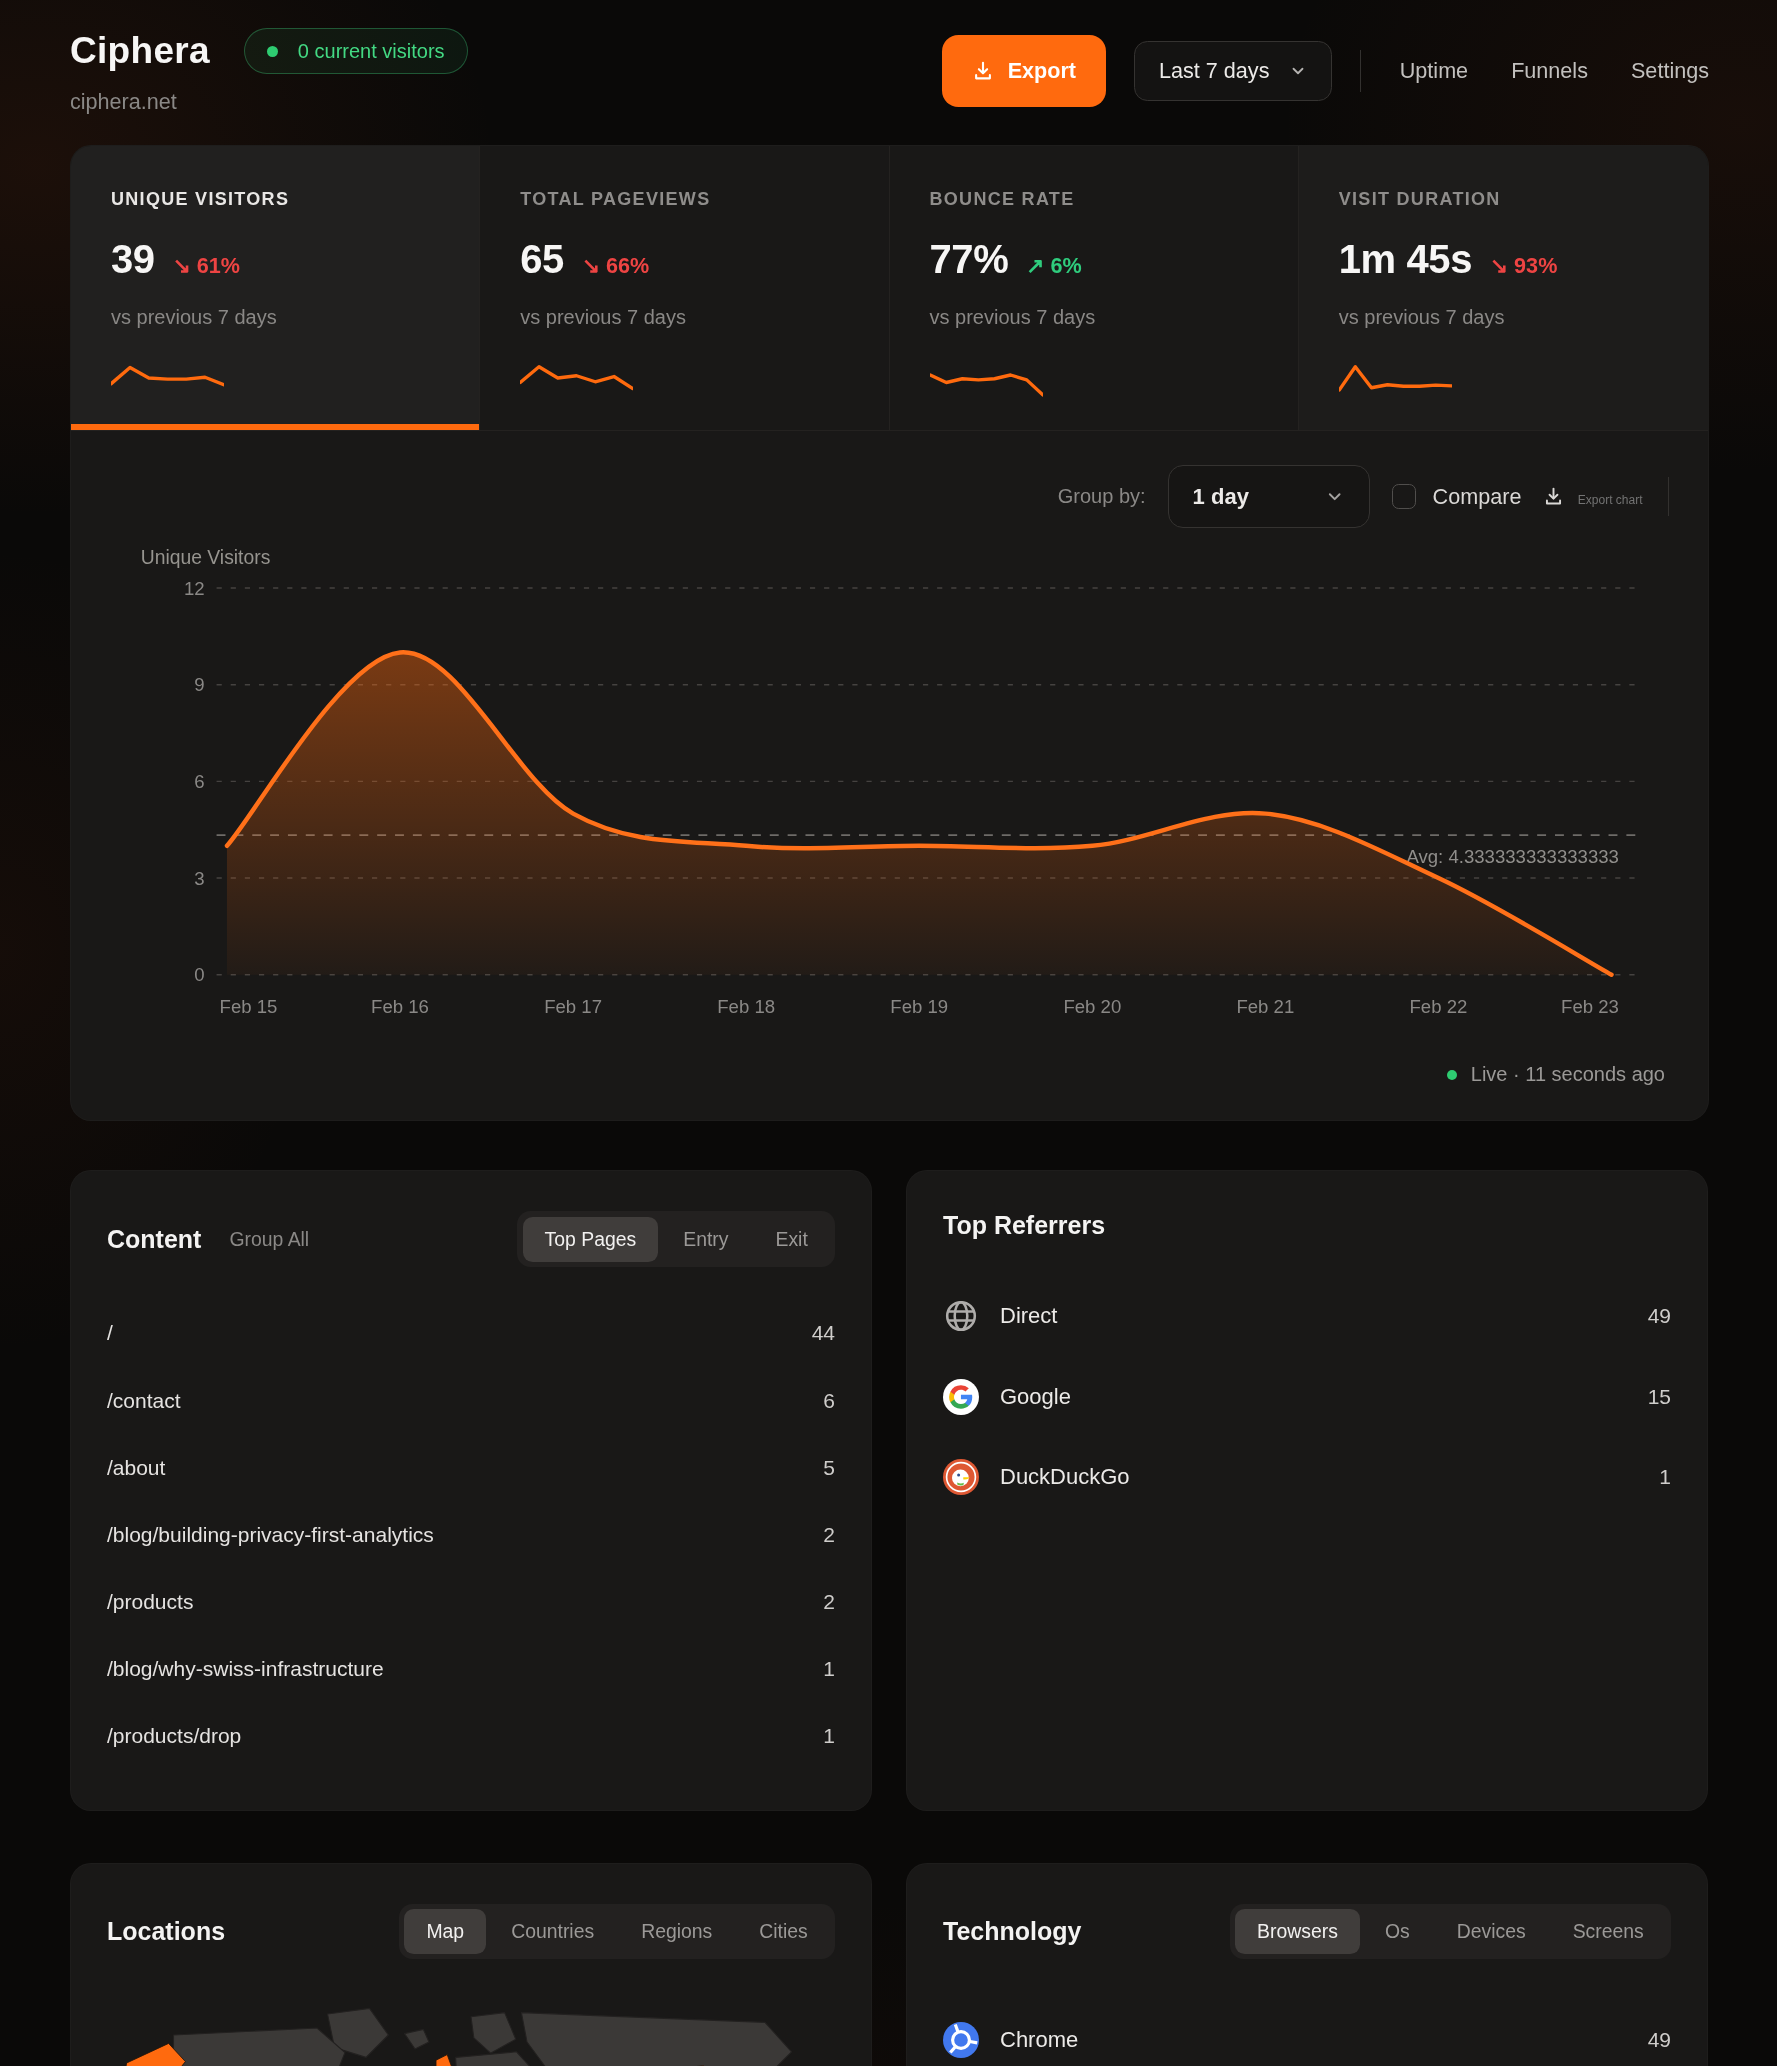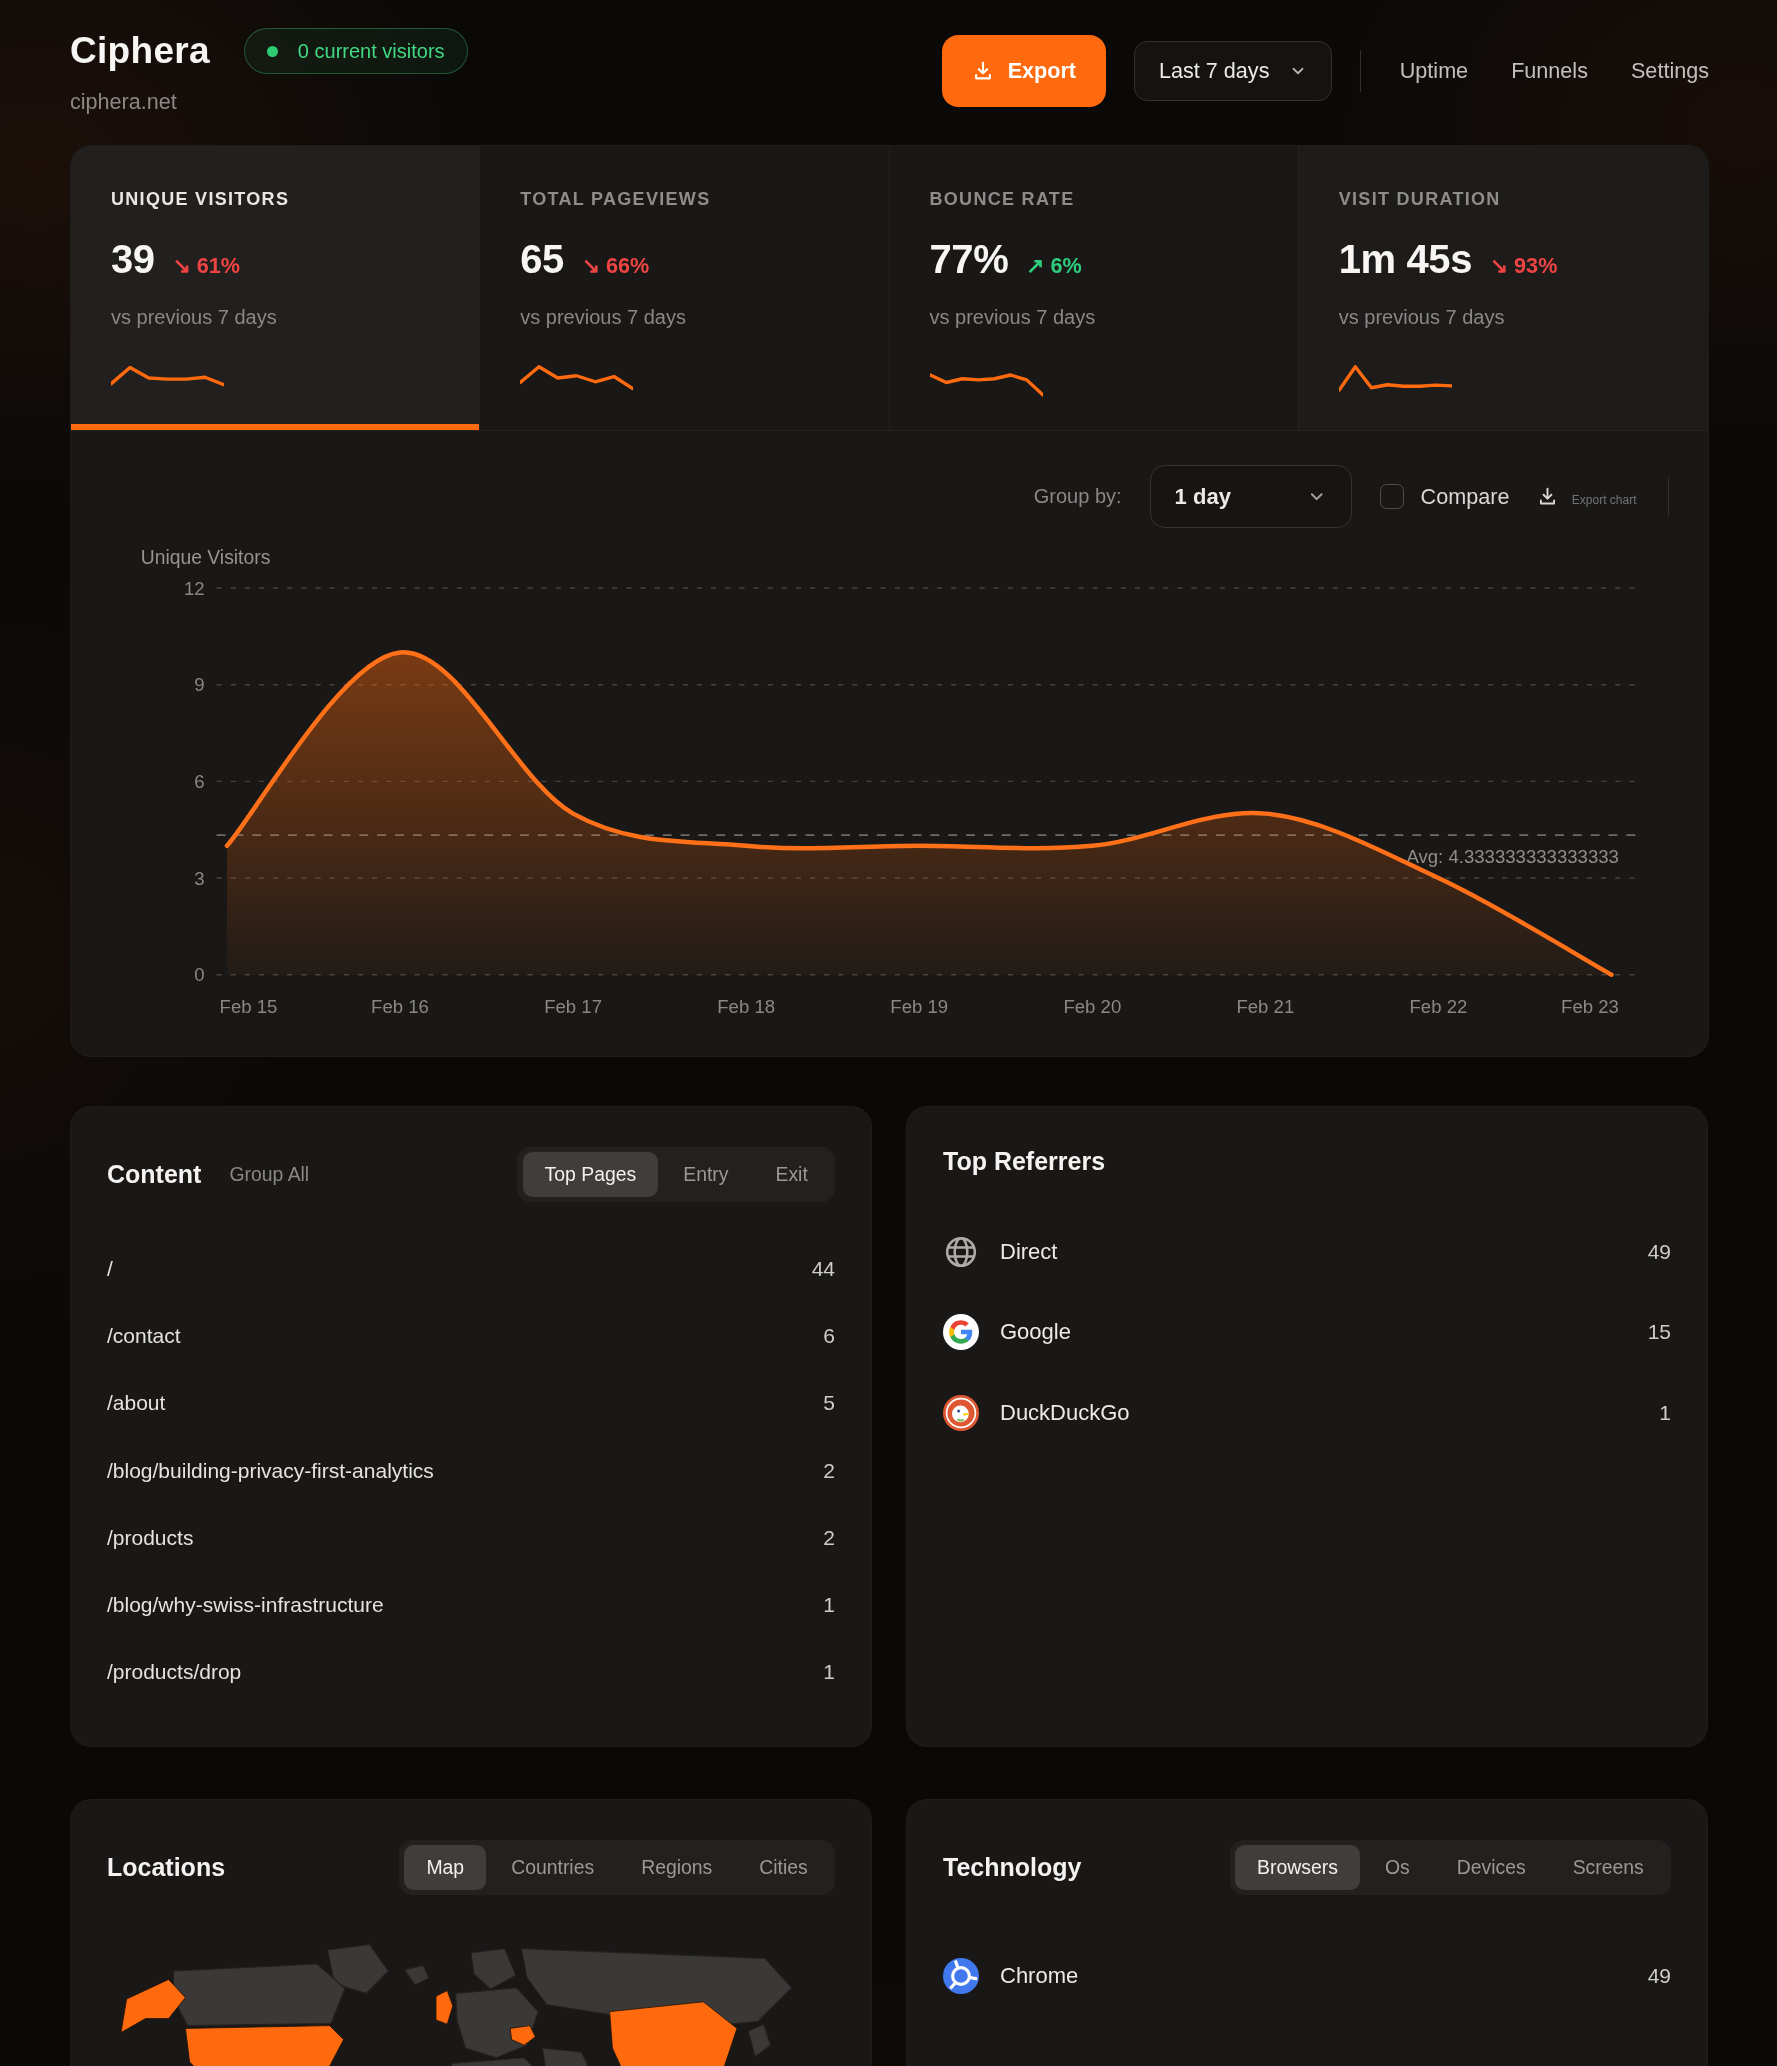--- a/index.html
+++ b/index.html
@@ -59,21 +59,21 @@
   .stat-card.active .stat-label { color:#e9e7e5; }
   .stat-value-row { display:flex; align-items:baseline; gap:18px; margin-top:27px; }
   .stat-value { font-size:40px; font-weight:700; color:#f7f6f5; letter-spacing:-0.4px; }
   .stat-delta { font-size:21.6px; font-weight:600; }
   .stat-delta.down { color:#ee4443; }
   .stat-delta.up { color:#2fcc7d; }
   .stat-compare { margin-top:24px; font-size:20px; color:#8a8886; }
   .spark { margin-top:28px; display:block; }
 
   
-  .chart-controls { display:flex; align-items:center; justify-content:flex-end; gap:28px; padding:34px 39px 4.5px; }
+  .chart-controls { display:flex; align-items:center; justify-content:flex-end; gap:22px; padding:34px 39px 4.5px; }
   .group-by-label { font-size:20px; color:#8a8886; }
   .dropdown.group { width:202px; height:63px; border-radius:15px; justify-content:space-between; background:#161514; font-weight:600; font-size:22px; }
   .checkbox { width:24.6px; height:24.6px; border:1.9px solid #504e4c; border-radius:6.7px; background:transparent; cursor:pointer; }
   .control-label { font-size:21.6px; color:#dad8d6; }
   .export-chart { display:flex; align-items:flex-end; gap:13.4px; cursor:pointer; color:#737373; }
   .chart-controls .v-sep { height:39px; margin-left:3px; }
 
   
   .chart-wrap { padding:3px 37px 0; }
   #main-chart { display:block; width:100%; }
@@ -250,20 +250,24 @@
           <text x="1091" y="642" fill="#8a8886" font-size="25" text-anchor="middle">Feb 19</text>
           <text x="1323.75" y="642" fill="#8a8886" font-size="25" text-anchor="middle">Feb 20</text>
           <text x="1556.5" y="642" fill="#8a8886" font-size="25" text-anchor="middle">Feb 21</text>
           <text x="1789.25" y="642" fill="#8a8886" font-size="25" text-anchor="middle">Feb 22</text>
           <text x="2032" y="642" fill="#8a8886" font-size="25" text-anchor="end">Feb 23</text>
           <path d="M 160 416.6666666666667 C 198.79166666666666 373.33333333333337, 315.1666666666667 163.88888888888886, 392.75 156.66666666666663 C 470.3333333333333 149.4444444444444, 547.9166666666666 330, 625.5 373.3333333333333 C 703.0833333333334 416.66666666666663, 780.6666666666666 409.44444444444446, 858.25 416.6666666666667 C 935.8333333333334 423.8888888888889, 1013.4166666666666 416.6666666666667, 1091 416.6666666666667 C 1168.5833333333333 416.6666666666667, 1246.1666666666667 423.8888888888889, 1323.75 416.6666666666667 C 1401.3333333333333 409.44444444444446, 1478.9166666666667 366.1111111111111, 1556.5 373.3333333333333 C 1634.0833333333333 380.55555555555554, 1711.6666666666667 423.8888888888889, 1789.25 460 C 1866.8333333333333 496.1111111111111, 1983.2083333333333 568.3333333333334, 2022 590 L 2022 590 L 160 590 Z" fill="url(#areaGrad)" stroke="none"></path>
           <path d="M 160 416.6666666666667 C 198.79166666666666 373.33333333333337, 315.1666666666667 163.88888888888886, 392.75 156.66666666666663 C 470.3333333333333 149.4444444444444, 547.9166666666666 330, 625.5 373.3333333333333 C 703.0833333333334 416.66666666666663, 780.6666666666666 409.44444444444446, 858.25 416.6666666666667 C 935.8333333333334 423.8888888888889, 1013.4166666666666 416.6666666666667, 1091 416.6666666666667 C 1168.5833333333333 416.6666666666667, 1246.1666666666667 423.8888888888889, 1323.75 416.6666666666667 C 1401.3333333333333 409.44444444444446, 1478.9166666666667 366.1111111111111, 1556.5 373.3333333333333 C 1634.0833333333333 380.55555555555554, 1711.6666666666667 423.8888888888889, 1789.25 460 C 1866.8333333333333 496.1111111111111, 1983.2083333333333 568.3333333333334, 2022 590" fill="none" stroke="#ff7019" stroke-width="6" stroke-linecap="round"></path>
         </svg>
     </div>
 
+    <div class="live-row">
+      <span class="dot" style="width:10.4px;height:10.4px;"></span>
+      <span class="live-text">Live · 11 seconds ago</span>
+    </div>
   </section>
 
   <div class="grid-row">
     <section class="panel panel-pad">
       <div class="panel-head">
         <div class="panel-title">Content</div>
         <a class="view-all" href="#">Group All</a>
         <div class="tabs">
           <div class="tab active">Top Pages</div>
           <div class="tab">Entry</div>

